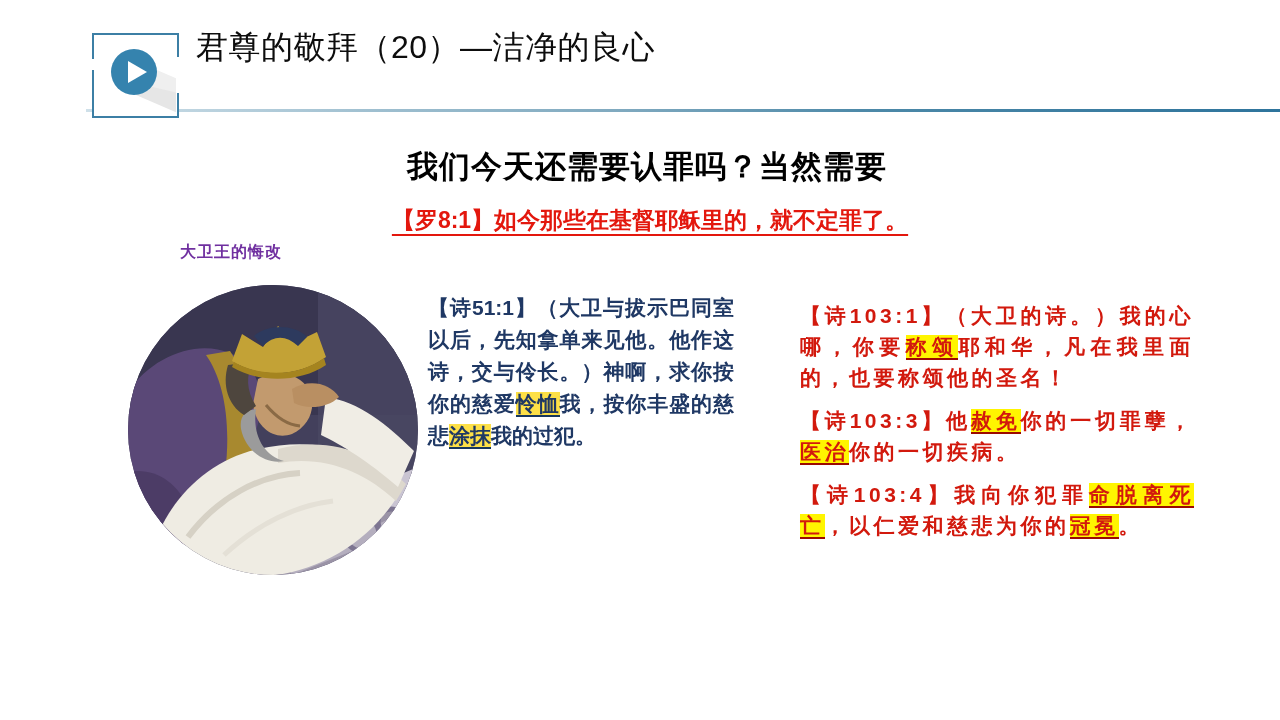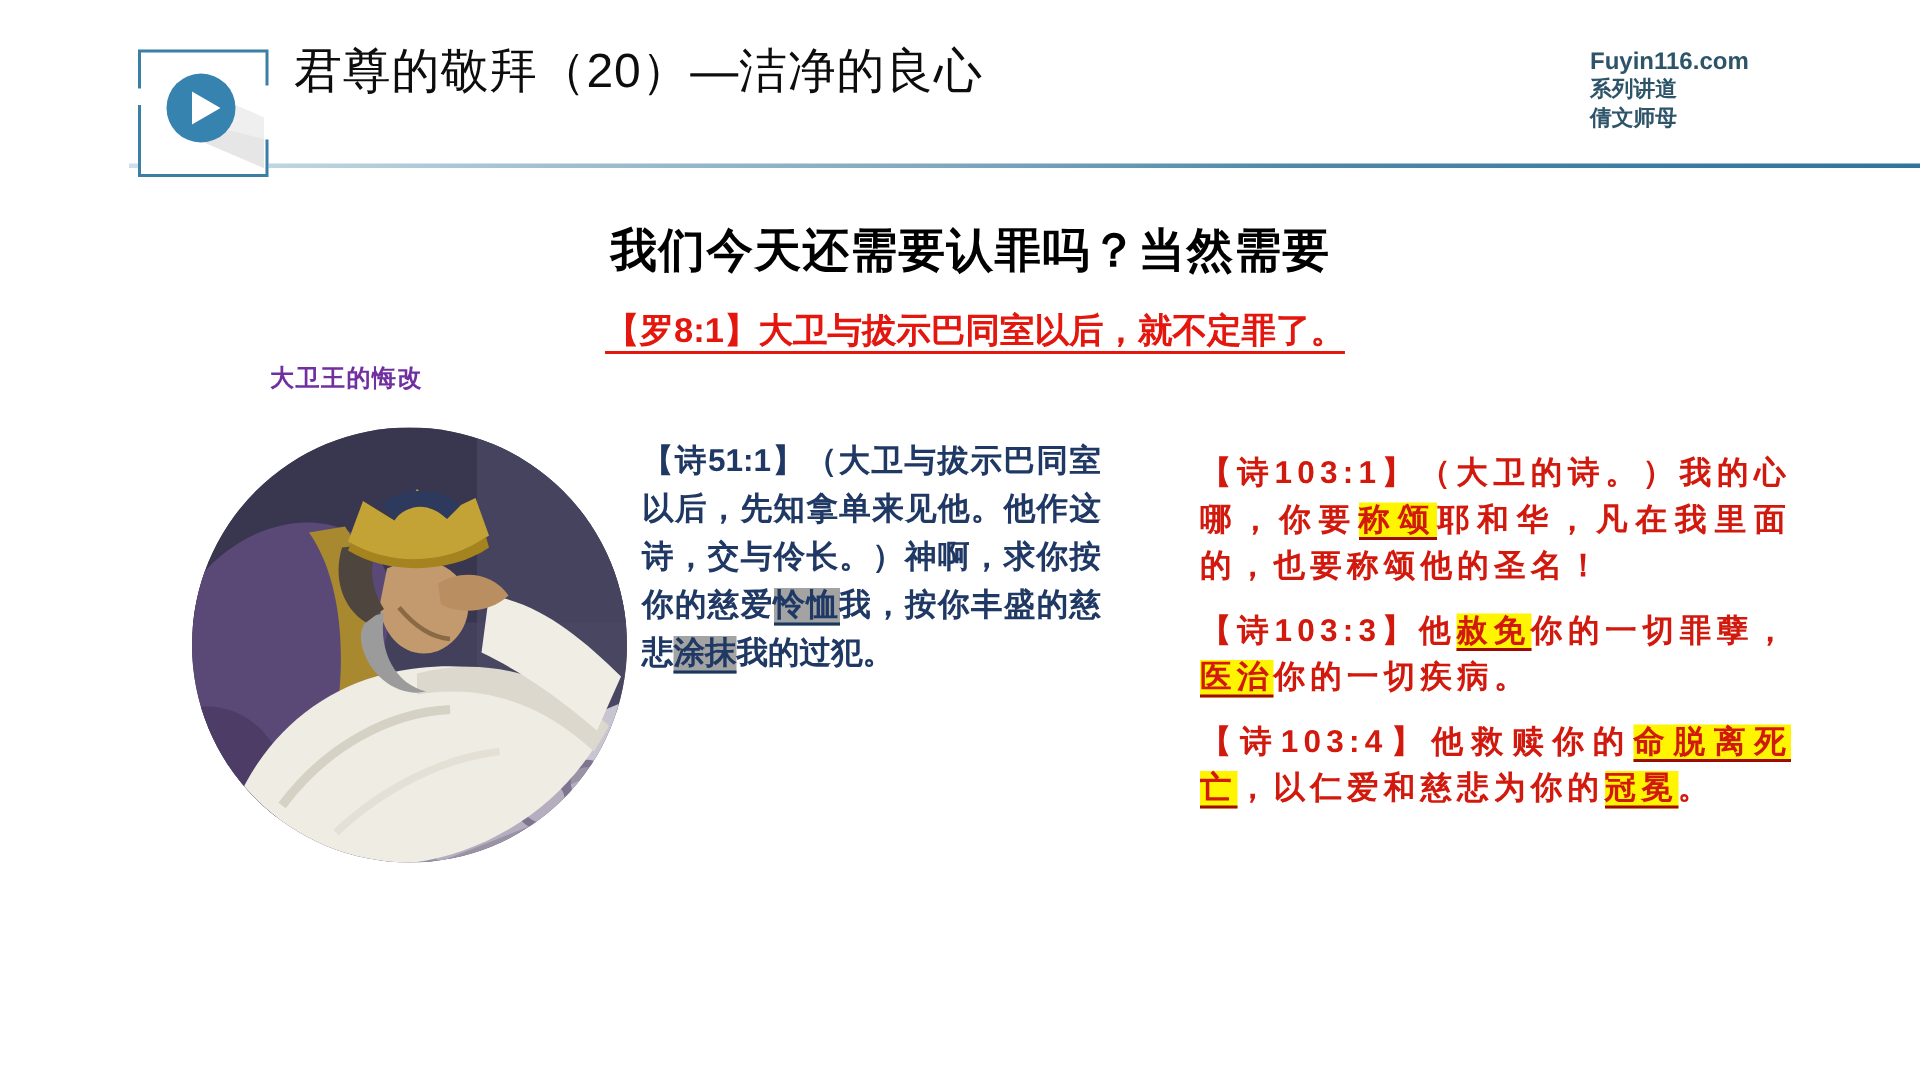--- a/index.html
+++ b/index.html
@@ -56,21 +56,21 @@
   .david-image { position:absolute; left:128px; top:285px; width:290px; height:290px; }
 
   
   .psalm51 {
     position:absolute; left:428px; top:292px; width:306px;
     color:#1f3864; font-size:21px; font-weight:bold; line-height:32px;
     text-align:justify; letter-spacing:0px;
   }
   .psalm51 p { margin:0 0 10px 0; }
   .psalm51 .hl {
-    background:#a3a3a3; border-bottom:2.5px solid #17375e;
+    background:#fde047; border-bottom:2.5px solid #17375e;
     box-decoration-break:clone; -webkit-box-decoration-break:clone;
   }
 
   .psalm103 {
     position:absolute; left:800px; top:288px; width:394px;
     color:#d2190d; font-size:21px; font-weight:bold; line-height:31px;
     text-align:justify; letter-spacing:3.5px;
   }
   .psalm103 p { margin:12px 0 8px 0; }
   .psalm103 .hl {
@@ -89,31 +89,26 @@
       <polygon points="42,26 84,44 84,58 42,48" fill="#efefef"></polygon>
       <circle cx="40" cy="37" r="23" fill="#3583AE"></circle>
       <polygon points="34,26 34,48 53,37" fill="#ffffff"></polygon>
     </svg>
     <div class="gap gap-left"></div>
     <div class="gap gap-right"></div>
   </div>
 
   <div class="page-title">君尊的敬拜（20）—洁净的良心</div>
 
-  <div class="site-info">
-    <div class="site-name">Fuyin116.com</div>
-    <div class="site-line">系列讲道</div>
-    <div class="site-line">倩文师母</div>
-  </div>
 
   <div class="header-rule"></div>
 
   <div class="question">我们今天还需要认罪吗？当然需要</div>
   <div class="rom-verse">
-    <span>【罗8:1】大卫与拔示巴同室以后，就不定罪了。</span>
+    <span>【罗8:1】如今那些在基督耶稣里的，就不定罪了。</span>
   </div>
 
   <div class="section-title">大卫王的悔改</div>
 
   <svg class="david-image" viewBox="0 0 290 290">
     <defs>
       <clipPath id="circ">
           <circle cx="145" cy="145" r="145"></circle>
         </clipPath>
     </defs>
@@ -151,16 +146,16 @@
     </g>
   </svg>
 
   <div class="psalm51">
     <p><span>【诗51:1】（大卫与拔示巴同室以后，先知拿单来见他。他作这诗，交与伶长。）神啊，求你按你的慈爱</span><span class="hl">怜恤</span><span>我，按你丰盛的慈悲</span><span class="hl">涂抹</span><span>我的过犯。</span></p>
   </div>
 
   <div class="psalm103">
     <p><span>【诗103:1】（大卫的诗。）我的心哪，你要</span><span class="hl">称颂</span><span>耶和华，凡在我里面的，也要称颂他的圣名！</span></p>
     <p><span>【诗103:3】他</span><span class="hl">赦免</span><span>你的一切罪孽，</span><span class="hl">医治</span><span>你的一切疾病。</span></p>
-    <p><span>【诗103:4】他救赎你的</span><span class="hl">命脱离死亡</span><span>，以仁爱和慈悲为你的</span><span class="hl">冠冕</span><span>。</span></p>
+    <p><span>【诗103:4】我向你犯罪</span><span class="hl">命脱离死亡</span><span>，以仁爱和慈悲为你的</span><span class="hl">冠冕</span><span>。</span></p>
   </div>
 
 </div>
 
 </body></html>

